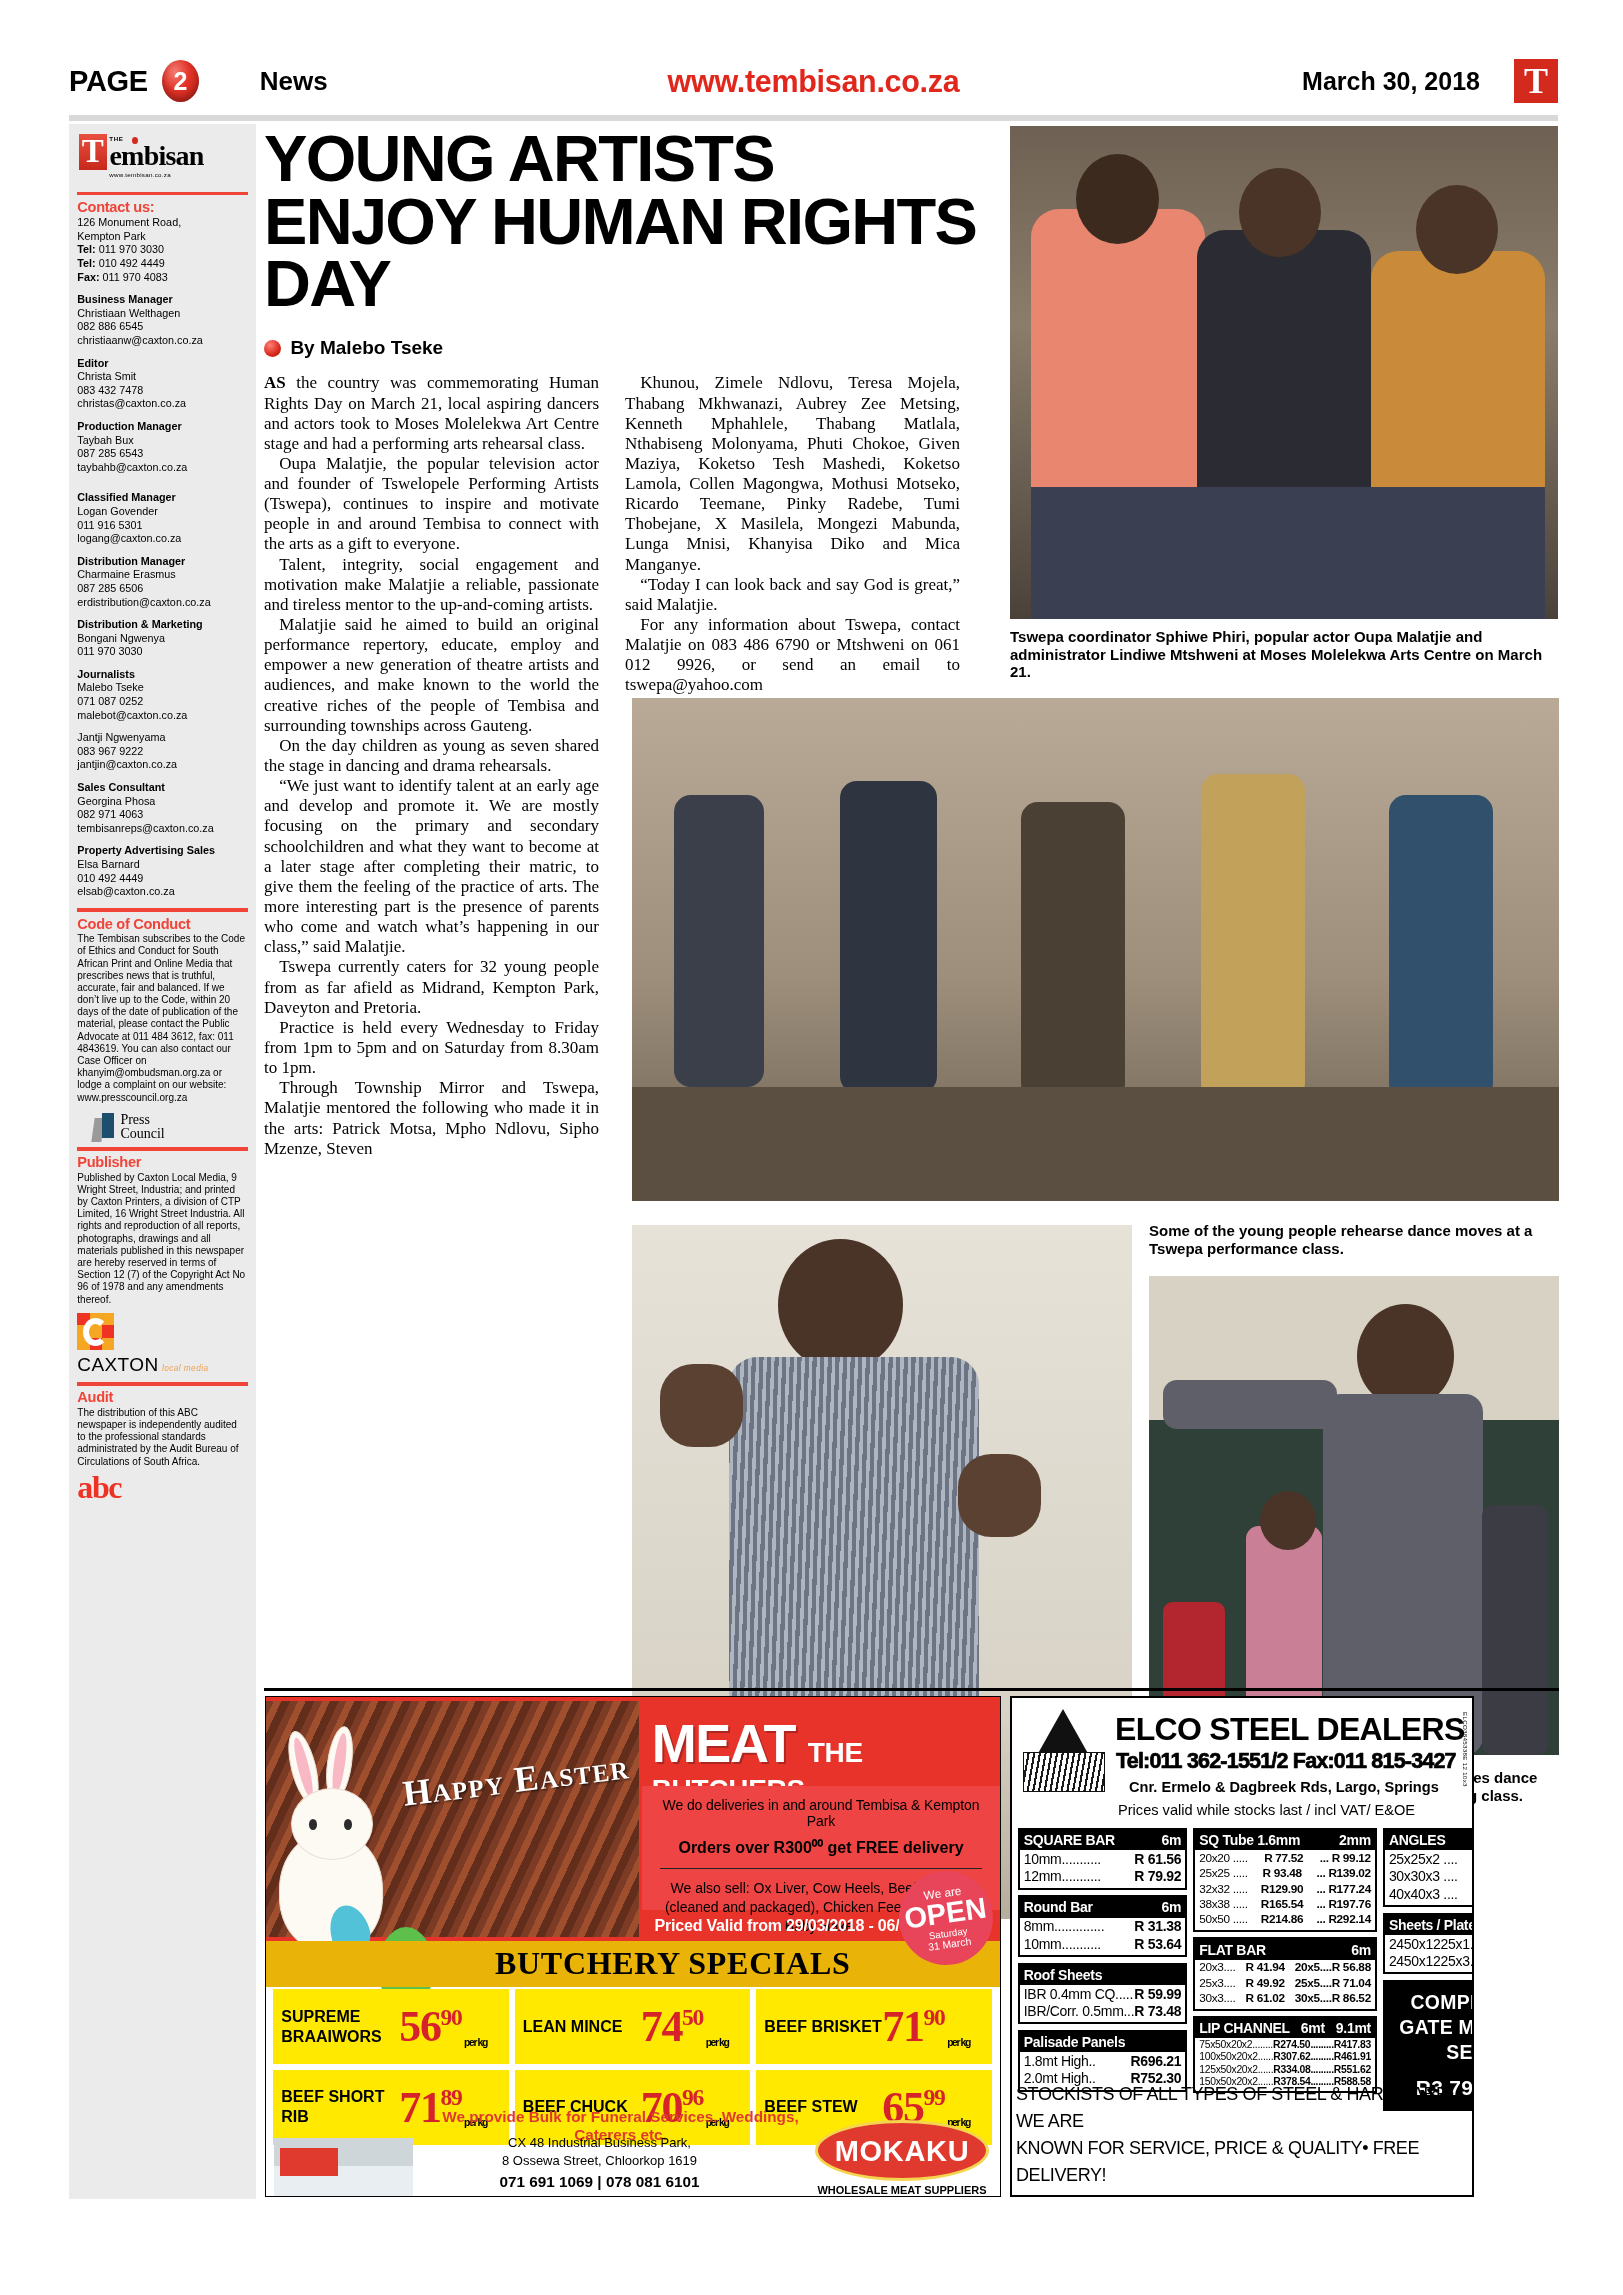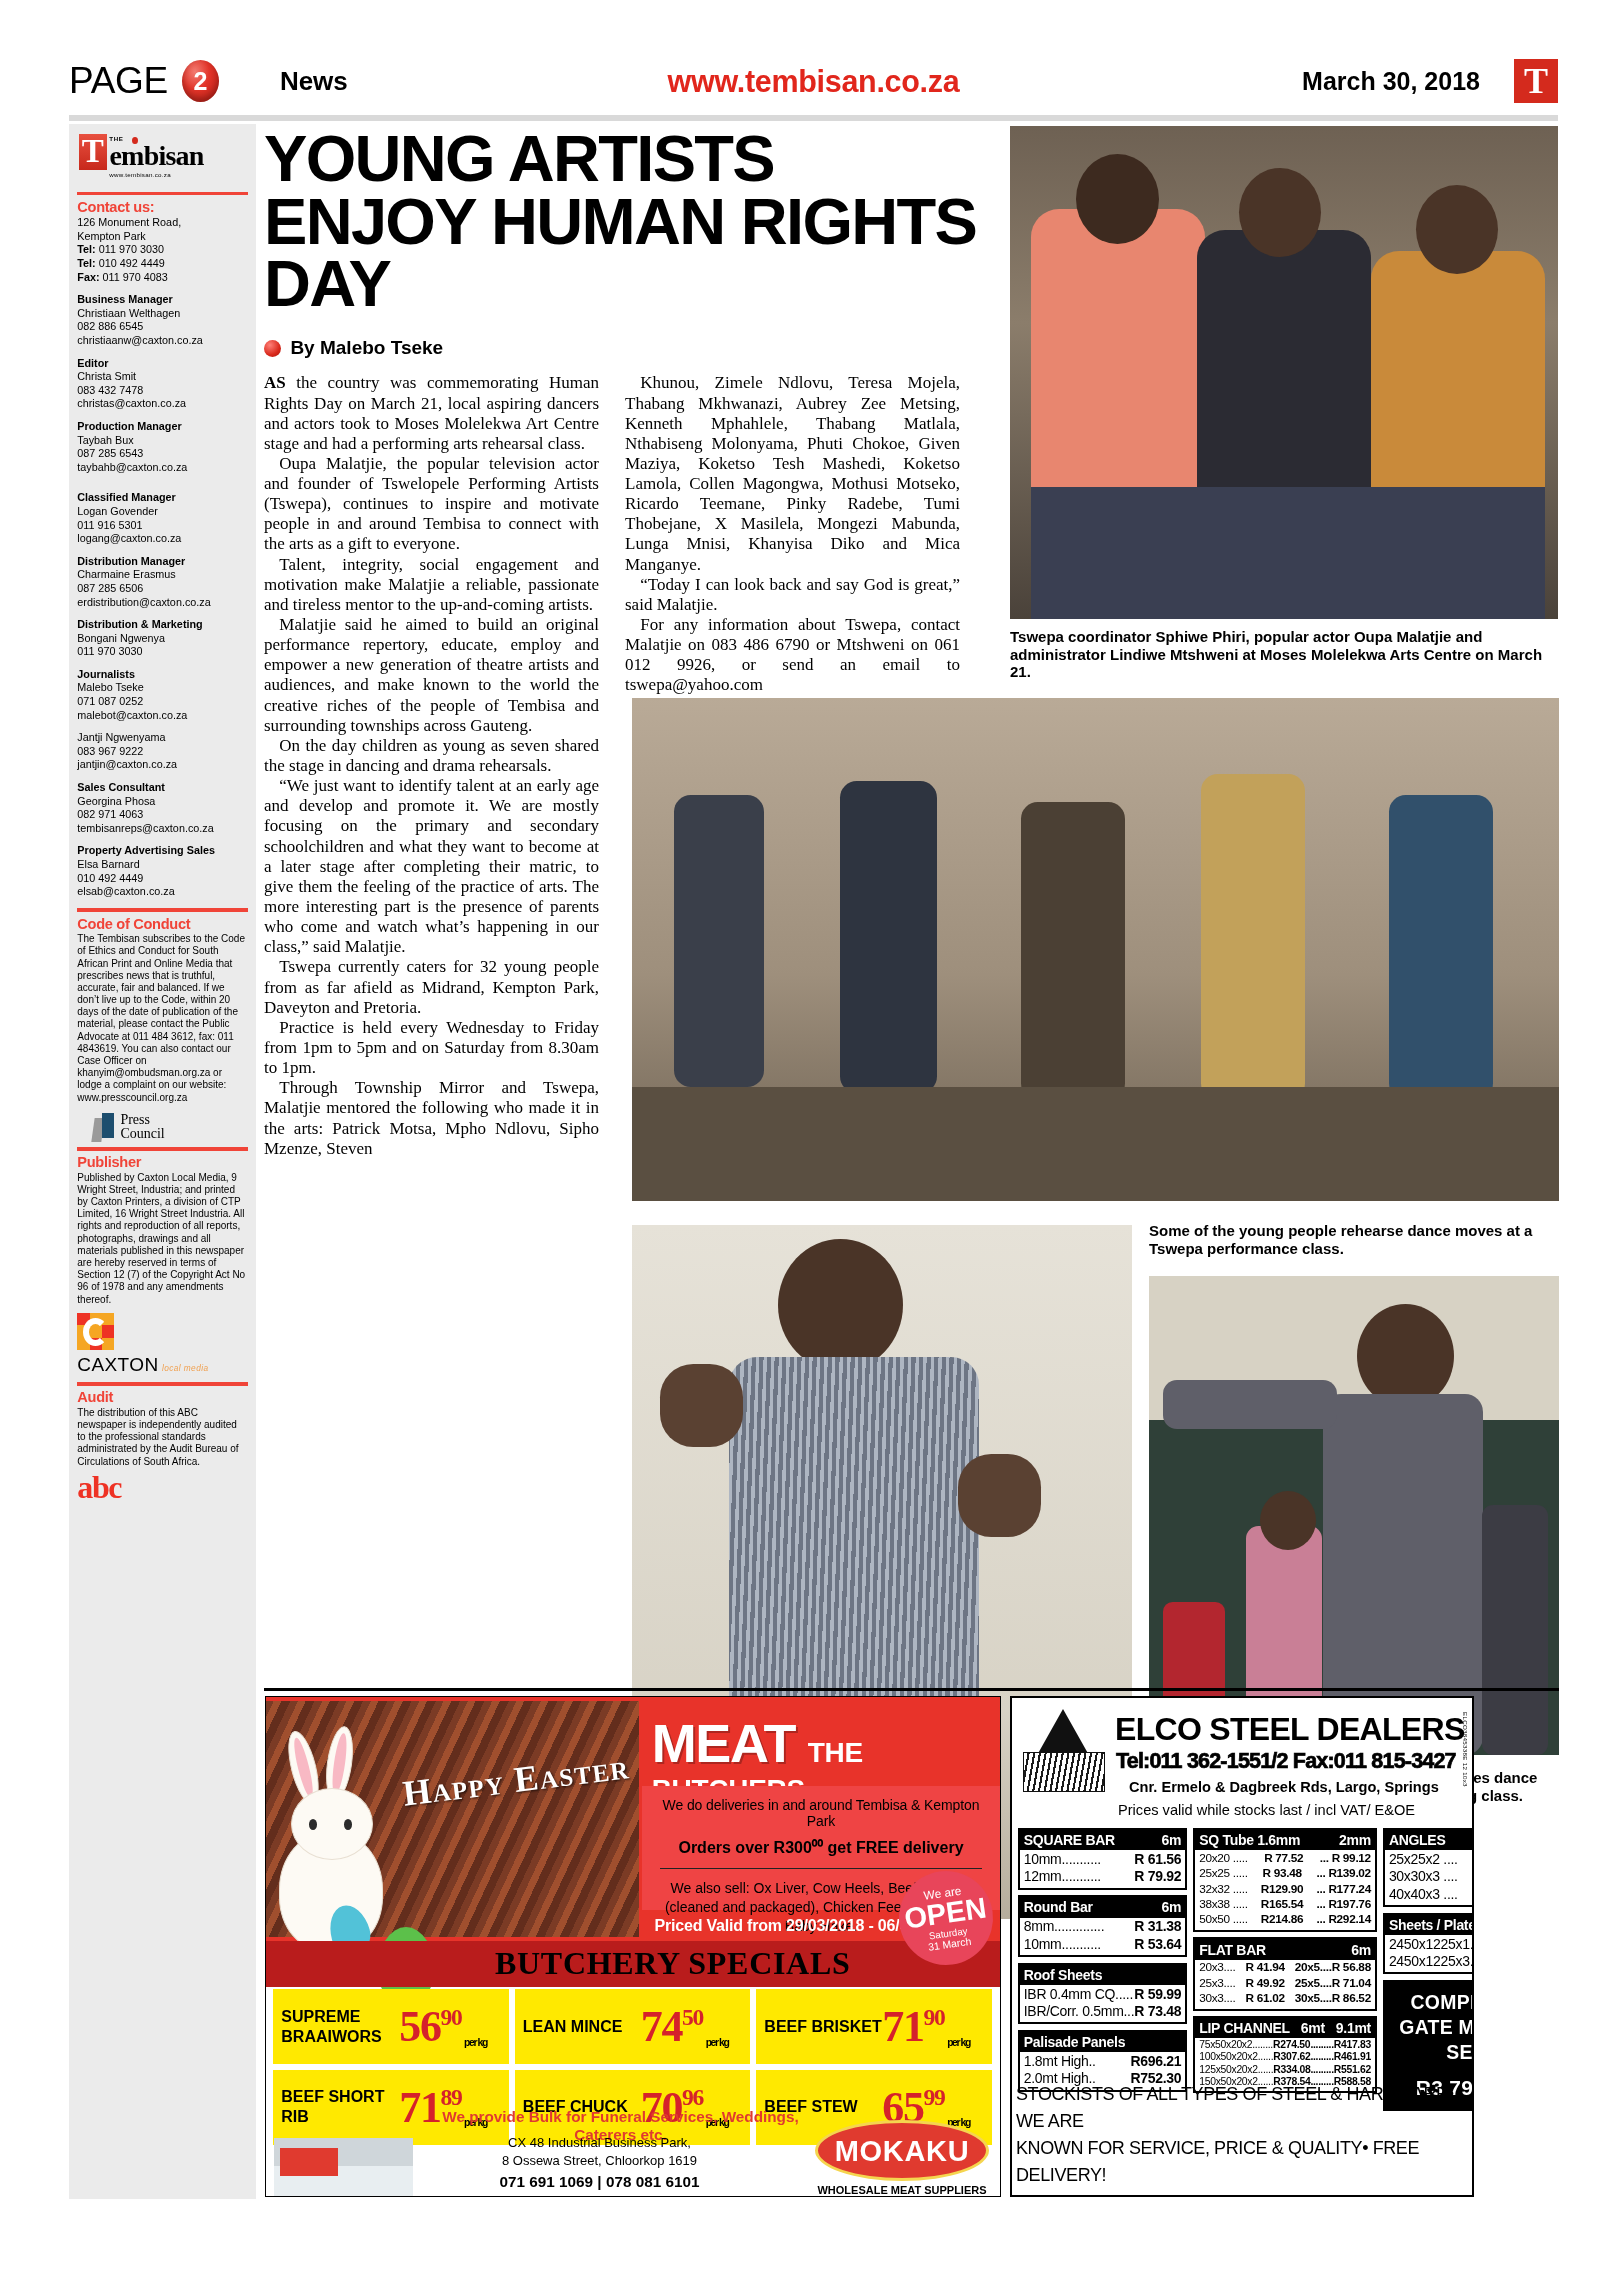--- a/index.html
+++ b/index.html
@@ -8,21 +8,21 @@
     width: 1624px; height: 2295px;
     font-family: "Liberation Sans", sans-serif;
     color: #000; position: relative; overflow: hidden;
   }
 
   
   .masthead {
     position: absolute; left: 69px; top: 54px; width: 1489px; height: 54px;
     display: flex; align-items: center;
   }
-  .mh-page { font-size: 37px; font-weight: normal; letter-spacing: -0.3px; }
+  .mh-page { font-size: 29px; font-weight: bold; letter-spacing: -0.3px; }
   .mh-badge {
     width: 37px; height: 42px; margin-left: 14px;
     background: radial-gradient(ellipse at 35% 28%, #f27c72 0%, #e23429 42%, #b81c12 100%);
     border-radius: 50%;
     display: flex; align-items: center; justify-content: center;
     color: #fff; font-weight: bold; font-size: 25px;
     box-shadow: inset 0 -4.2px 7px rgba(0,0,0,.28);
   }
   .mh-section { font-size: 26px; font-weight: bold; margin-left: 61px; }
   .mh-url {
@@ -191,21 +191,21 @@
   .open-badge {
     position:absolute; right:7px; top:174px; width:94px; height:94px;
     background:#e8455a; border-radius:50%; color:#fff; text-align:center;
     display:flex; flex-direction:column; align-items:center; justify-content:center;
     transform: rotate(-8deg); z-index: 5;
   }
   .ob1{font-size:11.8px;} .ob2{font-size:29px;font-weight:bold;line-height:.95;}
   .ob3{font-size:9.7px;} .ob4{font-size:10.4px;}
 
   .butchery-specials {
-    position:absolute; left:0; right:0; top:244px; height:46px; background:#b91c1c;
+    position:absolute; left:0; right:0; top:244px; height:46px; background:#eab308;
   }
   .bs-text { font-family:"Liberation Serif",serif; font-size:32px; font-weight:bold;
     letter-spacing:0.7px; position:absolute; left:229px; top:4.2px; }
 
   .price-grid { position:absolute; left:7px; top:292px; width:719px;
     display:grid; grid-template-columns: repeat(3, 1fr); gap:5.6px; }
   .pcell { background:#ffe900; height:75px; display:flex; align-items:center;
     padding: 0 8.3px; }
   .pname { font-size:16px; font-weight:bold; line-height:1.25; width:118px; }
   .pval { color:#d5222b; font-family:"Liberation Serif",serif; font-weight:bold;

